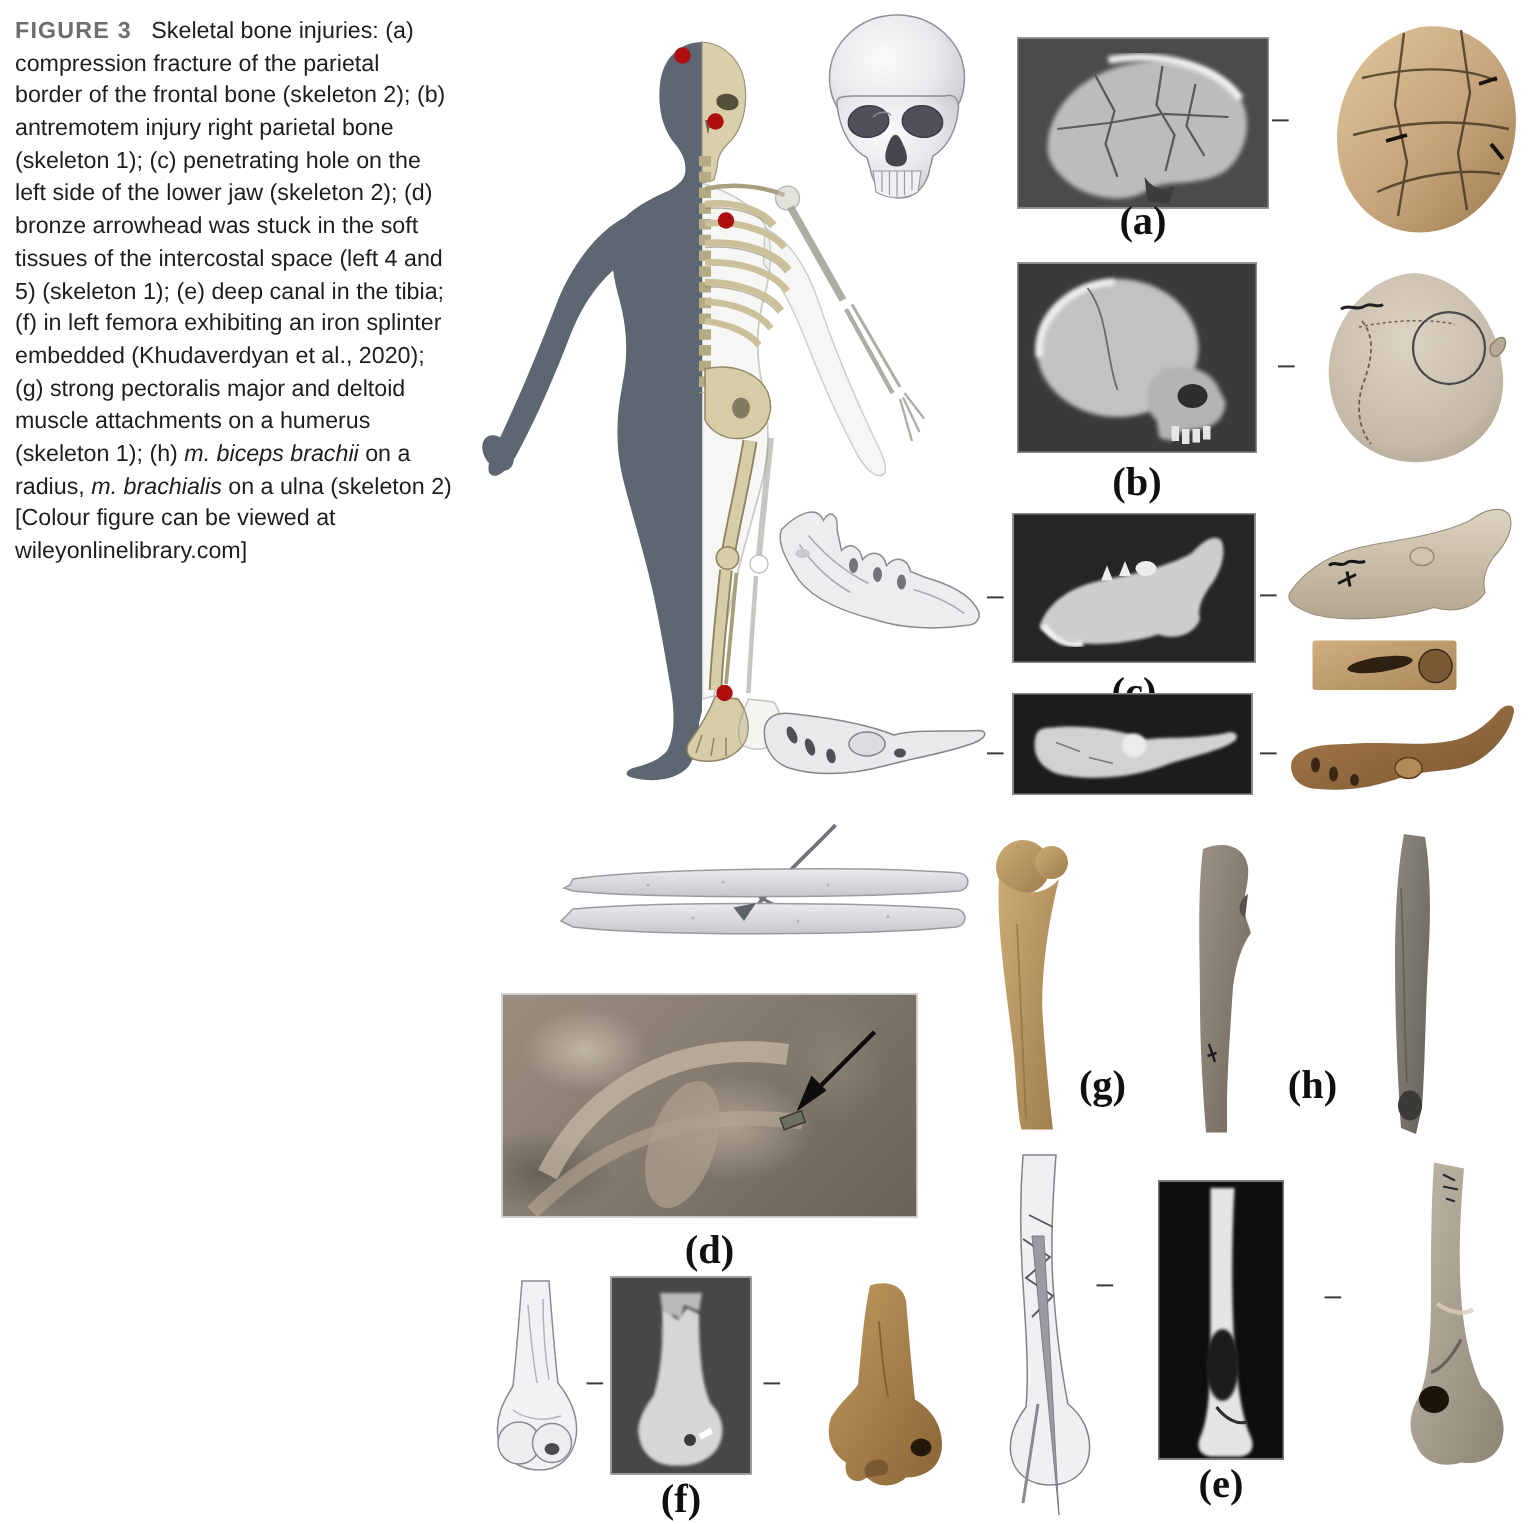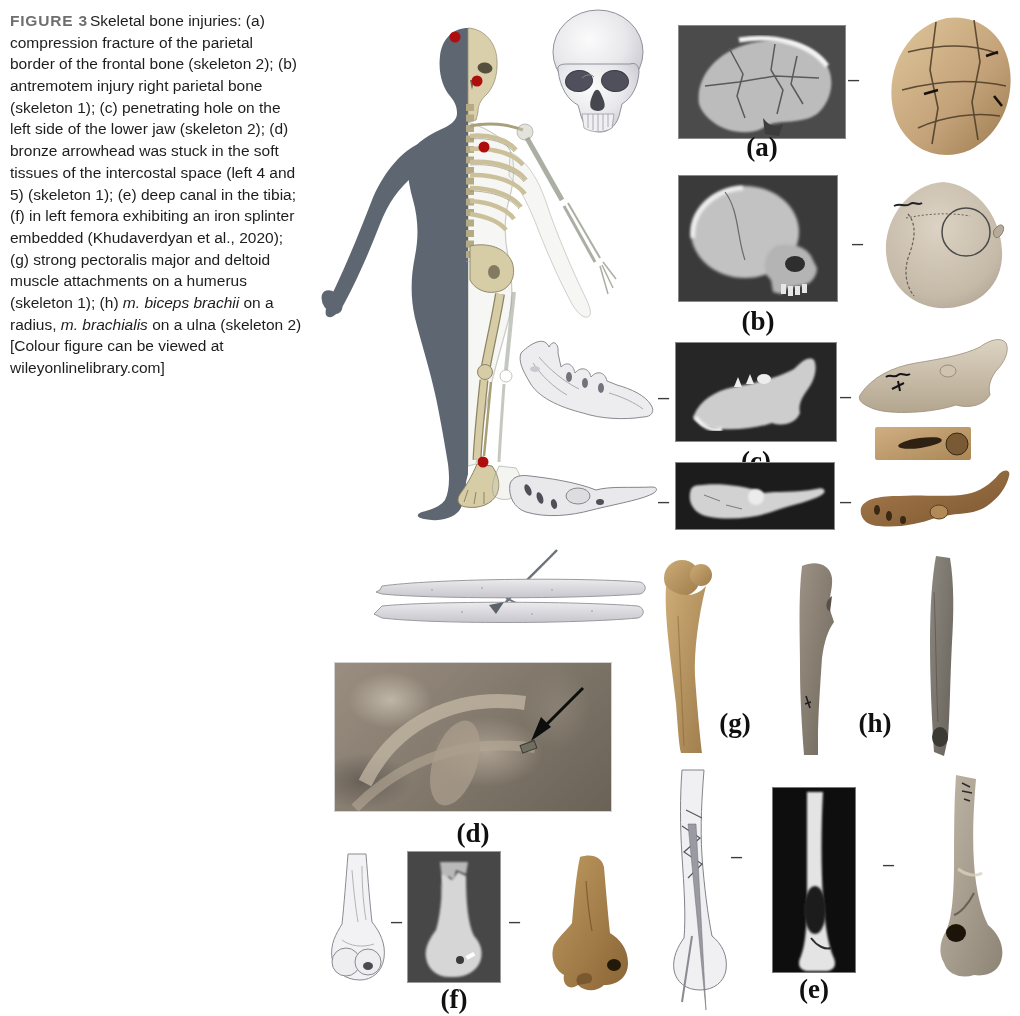--- a/index.html
+++ b/index.html
@@ -1,20 +1,20 @@
 <!DOCTYPE html>
 <html><head>
 <meta charset="utf-8">
 <style>
   html,body{margin:0;padding:0;background:#ffffff;}
   #canvas{position:relative;width:1020px;height:1016px;background:#ffffff;overflow:hidden;
           font-family:"Liberation Sans",sans-serif;}
   .abs{position:absolute;}
   .caption{left:10px;top:10px;width:292px;font-size:15.5px;line-height:1.4;color:#1d1d1d;}
-  .figlabel{font-weight:bold;color:#6e6e6e;letter-spacing:0.8px;margin-right:2px;}
+  .figlabel{font-weight:bold;color:#6e6e6e;letter-spacing:0.8px;margin-right:13px;}
   .plabel{font-family:"Liberation Serif",serif;font-weight:bold;font-size:27px;color:#101010;text-align:center;}
   .dash{font-size:20px;color:#3c3c3c;font-family:"Liberation Sans",sans-serif;}
   .xray{box-sizing:border-box;border:1px solid #8a8a8a;}
   .photo-d{box-sizing:border-box;border:1px solid #d2d2d2;
     background:
       radial-gradient(60px 40px at 20% 25%, rgba(200,190,175,.85), transparent 70%),
       radial-gradient(80px 50px at 55% 60%, rgba(175,163,148,.9), transparent 70%),
       radial-gradient(50px 60px at 80% 30%, rgba(140,130,118,.85), transparent 70%),
       radial-gradient(70px 40px at 10% 80%, rgba(100,92,84,.9), transparent 70%),
       linear-gradient(135deg,#9a8e80,#7d7468 60%,#6b6257);}

